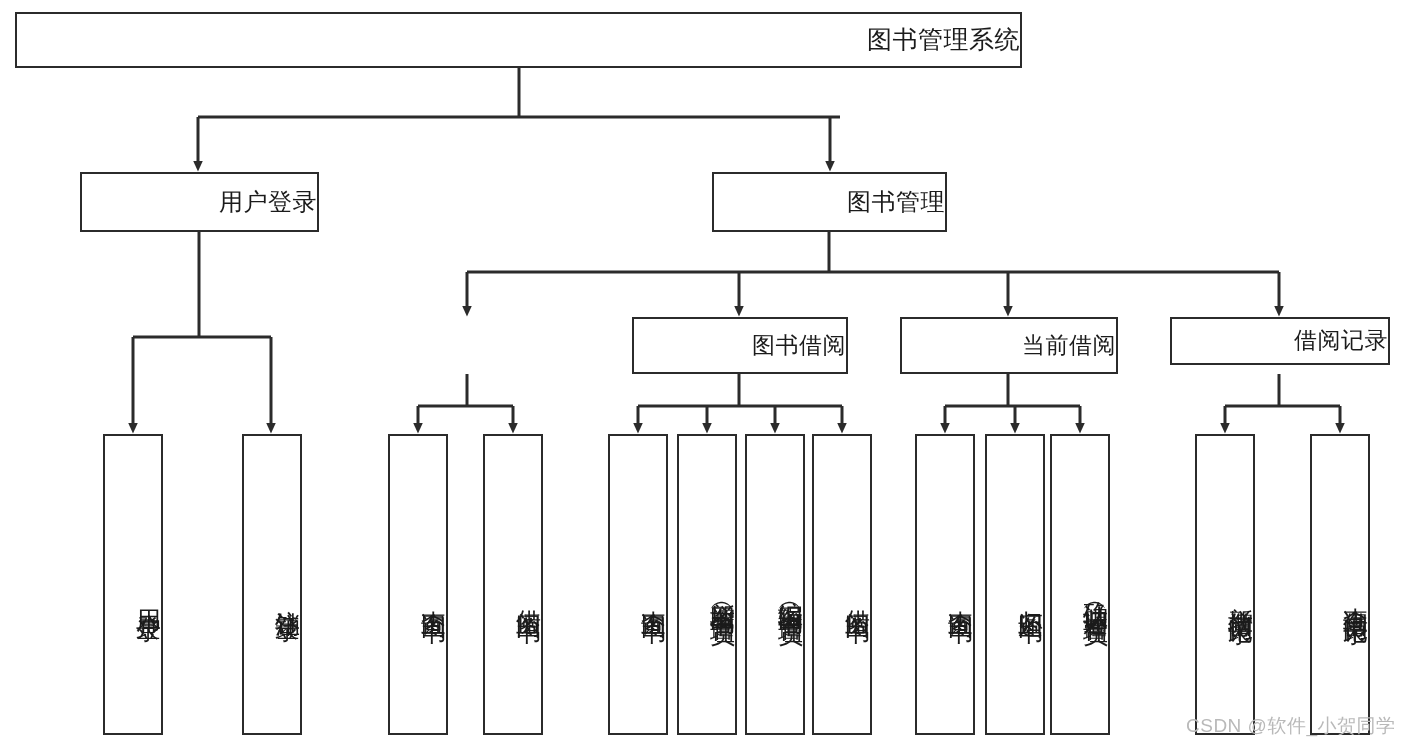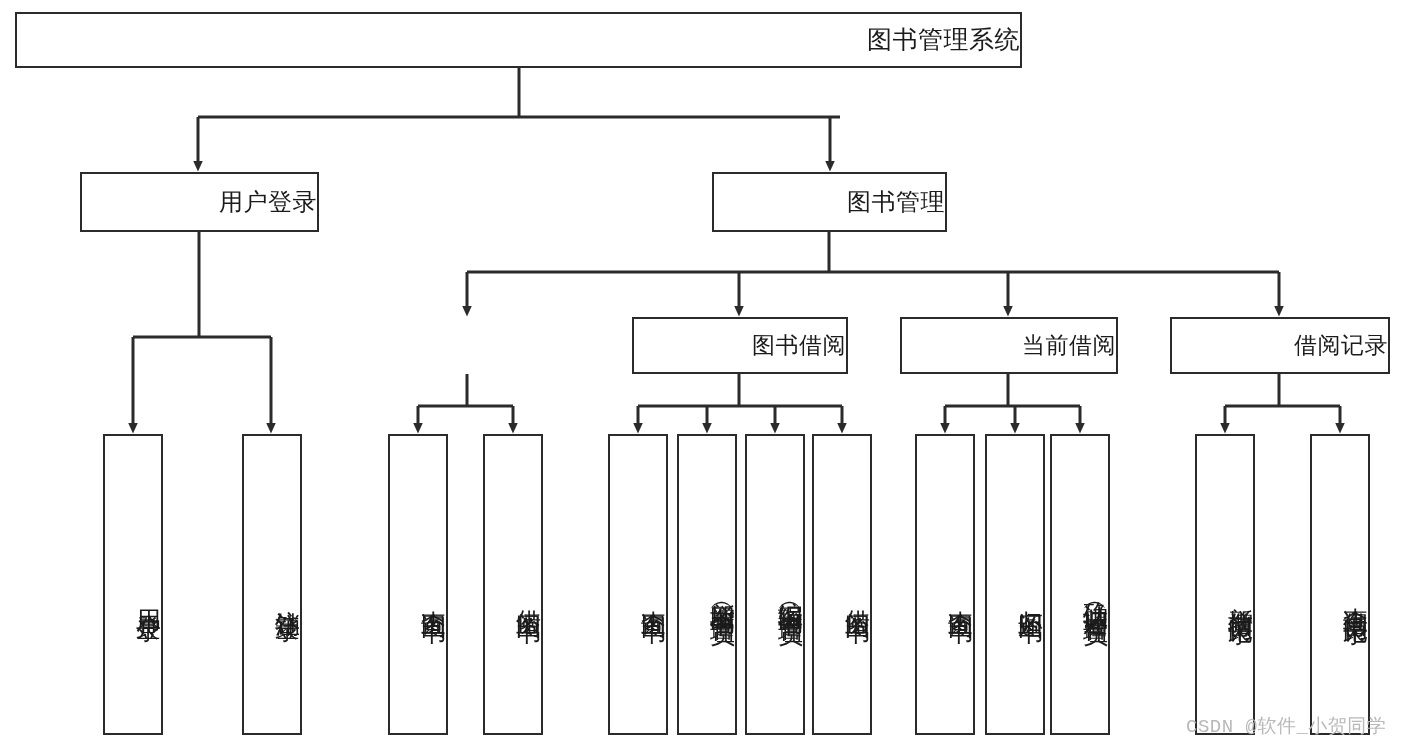--- a/index.html
+++ b/index.html
@@ -63,21 +63,21 @@
     line-height: 1.04;
     letter-spacing: 3px;
     white-space: nowrap;
   }
   .watermark {
     position: absolute;
     font-size: 19px;
     color: #b9b9b9;
     letter-spacing: 0.5px;
     white-space: nowrap;
-    font-family: Liberation Mono, monospace;
+    font-family: Liberation Sans, sans-serif;
   }
 </style>
 </head>
 <body>
 
 <div id="canvas">
 
   <svg id="wires" viewBox="0 0 1405 747" width="1405" height="747">
     <defs>
       <marker id="arrow" markerWidth="12" markerHeight="12" refX="1.5" refY="5" orient="auto" markerUnits="userSpaceOnUse">
@@ -138,21 +138,21 @@
   <div class="node lvl-1" style="left:712px; top:172px; width:235px; height:60px;">
     <span class="node-label">图书管理</span>
   </div>
 
   <div class="node lvl-2" style="left:632px; top:317px; width:216px; height:57px;">
     <span class="node-label">图书借阅</span>
   </div>
   <div class="node lvl-2" style="left:900px; top:317px; width:218px; height:57px;padding-left:44px;">
     <span class="node-label">当前借阅</span>
   </div>
-  <div class="node lvl-2" style="left:1170px; top:317px; width:220px; height:57px;">
+  <div class="node lvl-2" style="left:1170px; top:317px; width:220px; height:48px;">
     <span class="node-label">借阅记录</span>
   </div>
 
   <div class="node leaf" style="left:103px; top:434px; width:60px; height:301px;">
     <span class="node-label">用户登录</span>
   </div>
   <div class="node leaf" style="left:242px; top:434px; width:60px; height:301px;">
     <span class="node-label">注销登录</span>
   </div>
 

